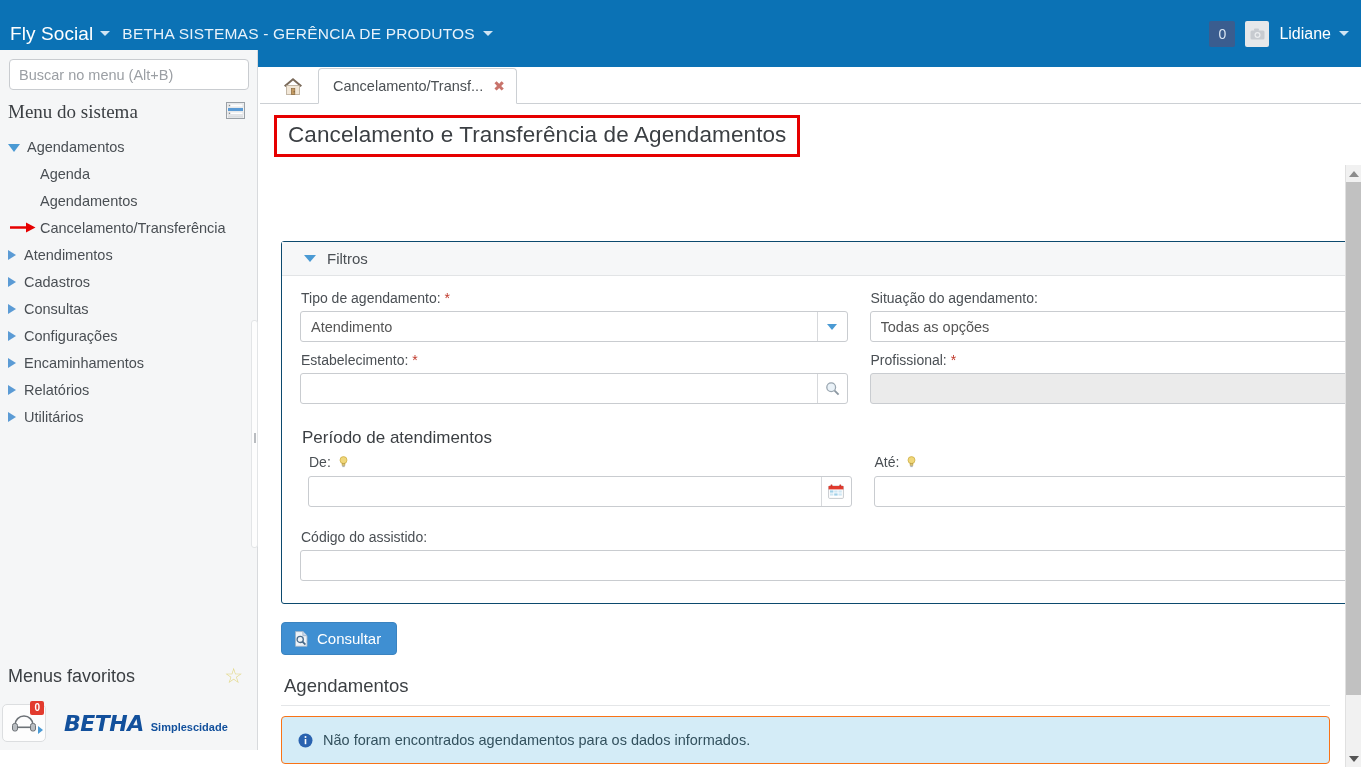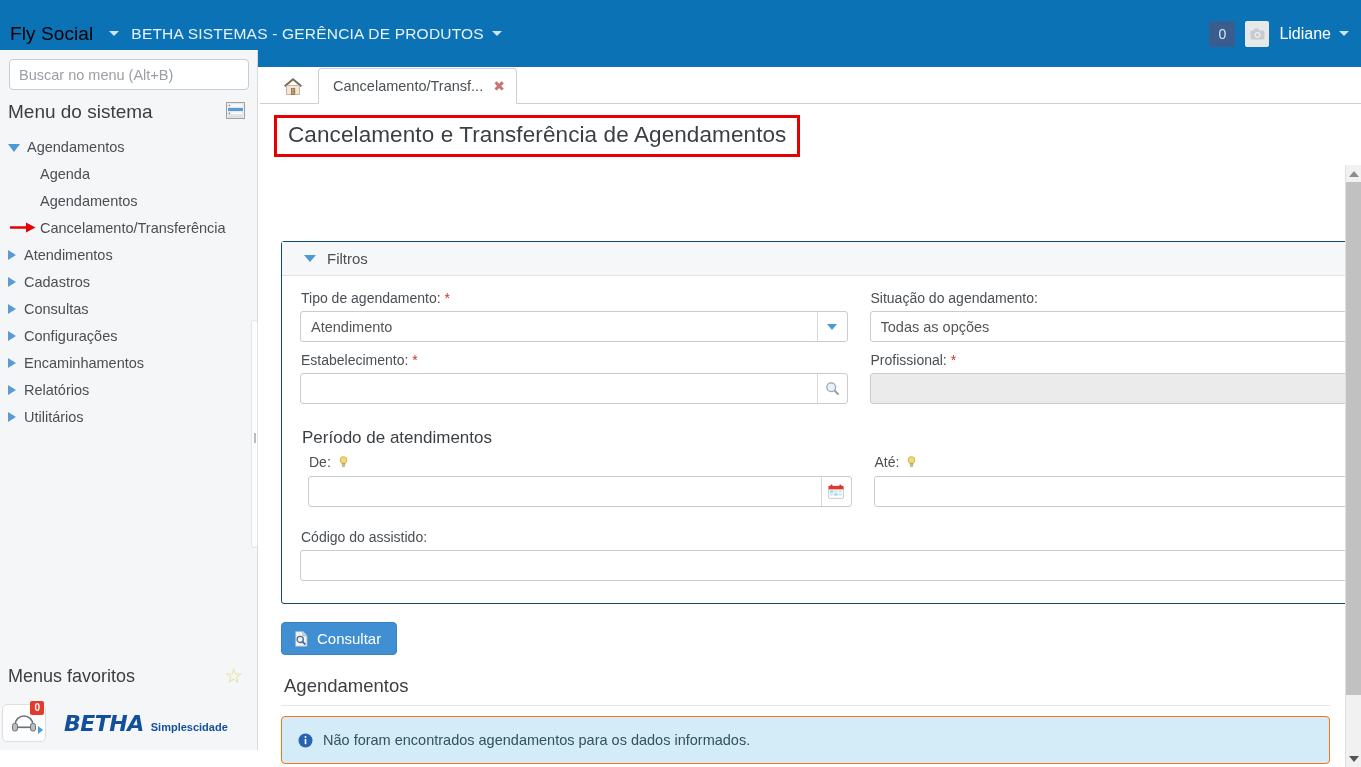--- a/index.html
+++ b/index.html
@@ -16,24 +16,24 @@
 
   
   .topbar {
     position: absolute; top: 0; left: 0;
     width: 1361px; height: 67px;
     background: #0b72b5;
     display: flex; align-items: center;
     padding: 0 12px 0 10px;
   }
   .brand {
-    color: #000000;
+    color: #ffffff;
     font-size: 19px;
     letter-spacing: .1px;
-    display: flex; align-items: center; gap: 16px;
+    display: flex; align-items: center; gap: 7px;
     cursor: pointer;
   }
   .brand-caret, .sys-caret, .user-caret {
     display: inline-block;
     width: 0; height: 0;
     border-left: 5px solid transparent;
     border-right: 5px solid transparent;
     border-top: 5px solid #cfe4f3;
   }
   .system {
@@ -88,21 +88,21 @@
     font-size: 14.5px;
     color: #555;
     font-family: "Liberation Sans", sans-serif;
     outline: none;
   }
   .search-input::placeholder { color: #9b9fa4; }
   .menu-header {
     display: flex; align-items: center;
     padding: 7px 12px 7px 8px;
   }
-  .menu-title { font-size: 19px; color: #3b3f43; }
+  .menu-title { font-size: 19px; color: #3b3f43; font-family: Liberation Serif, serif; }
   .menu-grid-icon { margin-left: auto; cursor: pointer; }
 
   .menu-tree { padding: 3px 0 0 0; }
   .m-item {
     display: flex; align-items: center;
     height: 27px;
     font-size: 14.5px;
     color: #4a4f54;
     cursor: pointer;
     padding-left: 8px;

